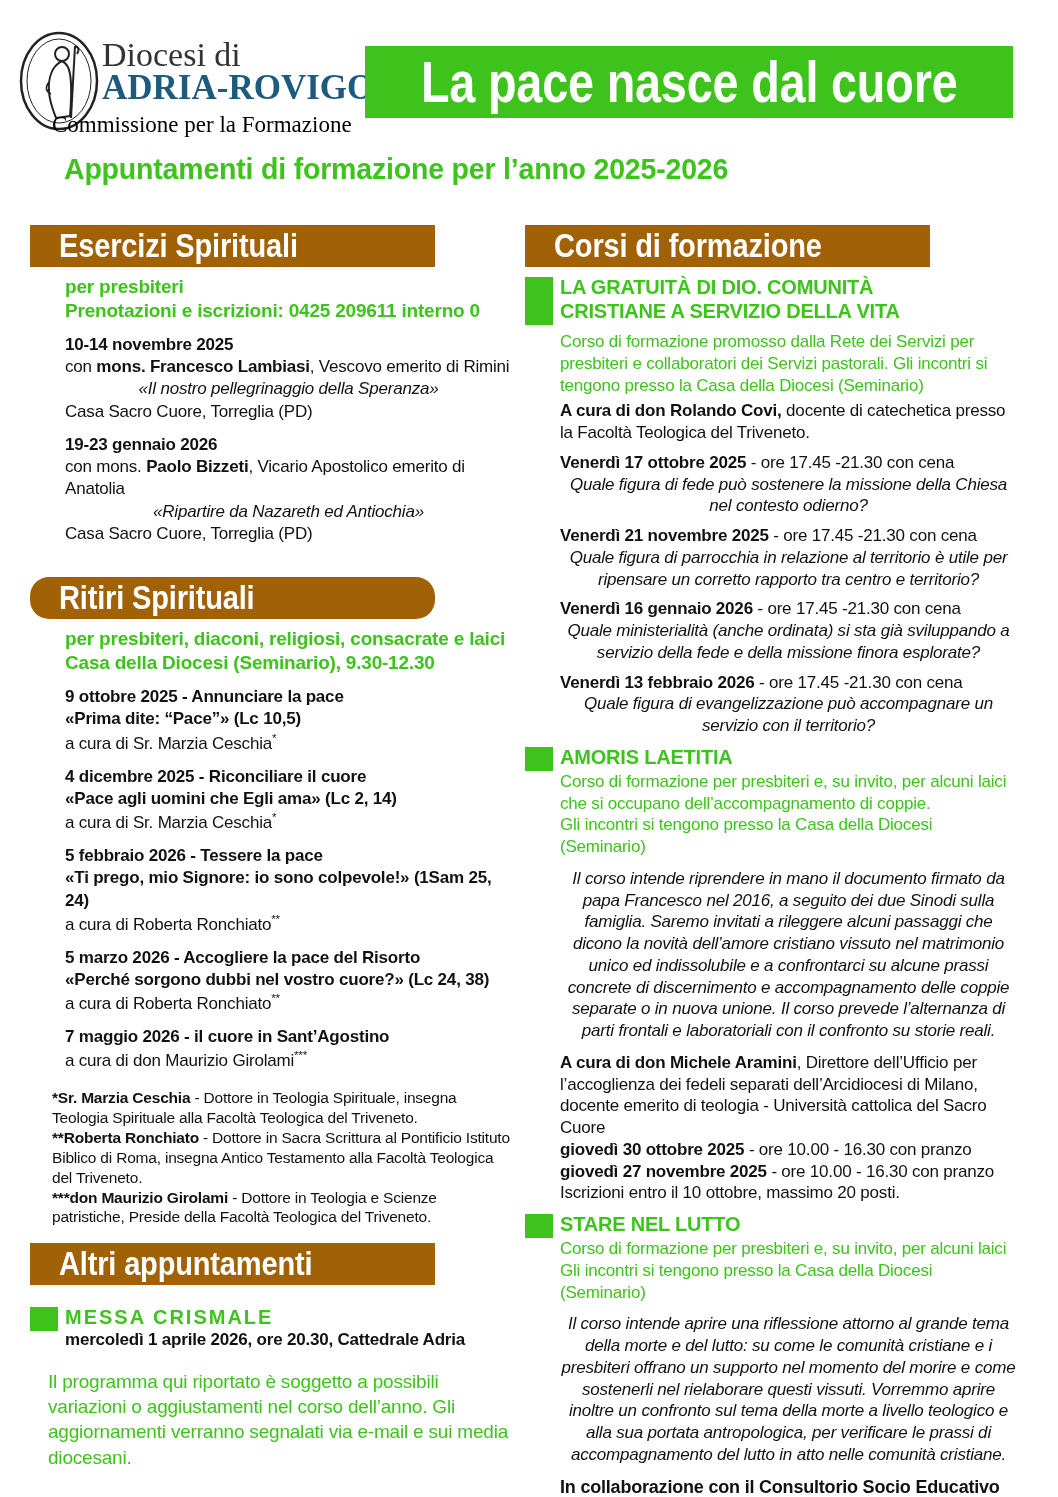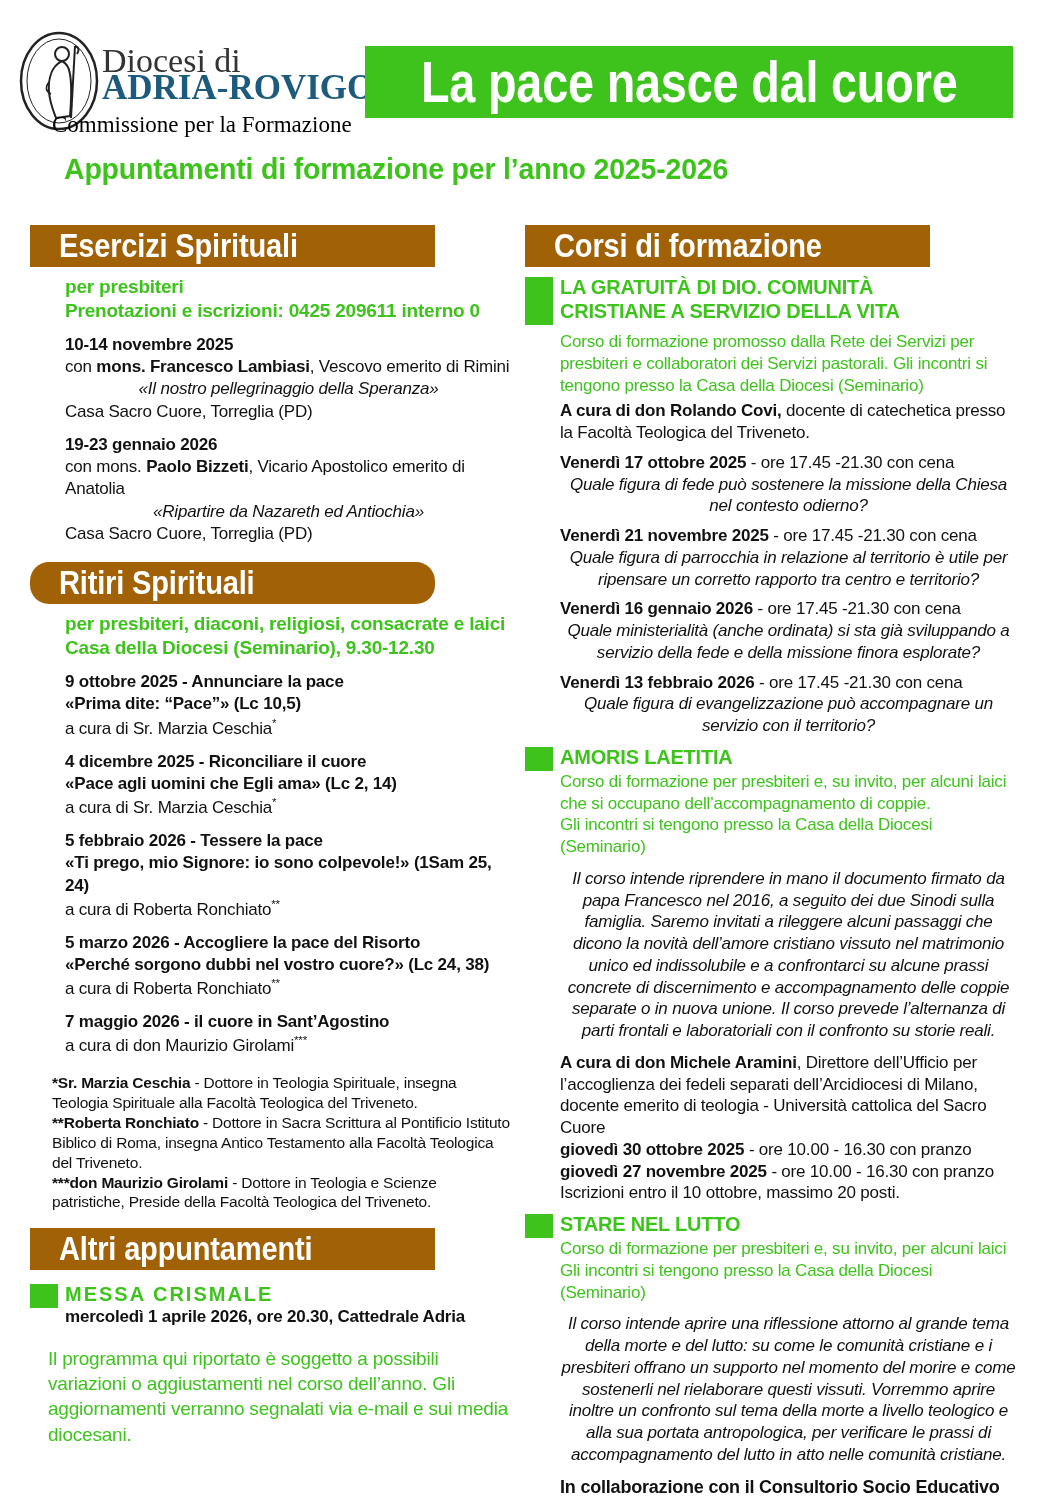--- a/index.html
+++ b/index.html
@@ -4,42 +4,42 @@
 <style>
   html,body{margin:0;padding:0;}
   body{
     width:1058px;height:1497px;position:relative;background:#ffffff;
     font-family:"Liberation Sans", sans-serif;color:#111;overflow:hidden;
     letter-spacing:-0.2px;
   }
   
   .hdr{position:absolute;left:0;top:0;width:1058px;height:220px;}
   .seal{position:absolute;left:18px;top:30px;}
-  .org1{position:absolute;left:102px;top:42px;font-family:"Liberation Serif",serif;font-size:34px;color:#333;letter-spacing:0;}
+  .org1{position:absolute;left:102px;top:36px;font-family:"Liberation Serif",serif;font-size:34px;color:#333;letter-spacing:0;}
   .org2{position:absolute;left:102px;top:68px;font-family:"Liberation Serif",serif;font-size:35px;font-weight:bold;color:#1c5b7d;letter-spacing:0;}
   .org3{position:absolute;left:52px;top:112px;font-family:"Liberation Serif",serif;font-size:23px;color:#000000;letter-spacing:0;}
   .mainbanner{position:absolute;left:365px;top:46px;width:648px;height:72px;background:#3ec31d;display:flex;align-items:center;justify-content:center;}
   .mainbanner>span{color:#fff;font-weight:bold;font-size:57px;white-space:nowrap;transform:scaleX(0.82);}
   .subtitle{position:absolute;left:64px;top:152px;font-size:30px;font-weight:bold;color:#3ec31d;white-space:nowrap;transform:scaleX(0.95);transform-origin:0 50%;}
   
   .col{position:absolute;top:225px;}
   .col-left{left:30px;width:482px;}
   .col-right{left:525px;width:492px;}
   .banner{width:405px;height:42px;background:#a16207;display:flex;align-items:center;margin-bottom:8px;}
   .banner>span{color:#fff;font-weight:bold;font-size:33px;white-space:nowrap;transform:scaleX(0.88);transform-origin:0 50%;padding-left:33px;}
   .ind{padding-left:35px;}
   .glead{color:#3ec31d;font-weight:bold;font-size:19px;line-height:1.26;}
   .gtext{color:#3ec31d;font-size:17px;line-height:1.28;}
   .event{margin-top:11px;font-size:17px;line-height:1.31;}
   .session{margin-top:8px;font-size:17px;line-height:1.28;}
   .b{font-weight:bold;}
   .it{font-style:italic;text-align:center;}
   .star{font-size:68%;vertical-align:super;}
   .footnotes{margin-top:16px;padding-left:22px;font-size:15.5px;line-height:1.28;}
-  .bullet-row{display:flex;align-items:flex-start;margin-top:12px;}
+  .bullet-row{display:flex;align-items:flex-start;margin-top:20px;}
   .sq{background:#3ec31d;width:28px;height:24px;margin-right:7px;flex:0 0 auto;margin-top:2px;}
   .sq.tall{height:48px;}
   .bhead{color:#3ec31d;font-weight:bold;font-size:20px;line-height:1.2;}
   .bhead.spaced{letter-spacing:2px;}
   .item-body{font-size:17px;line-height:1.3;}
   .notice{margin-top:18px;padding-left:18px;color:#3ec31d;font-size:19px;line-height:1.32;font-weight:normal;}
   .para{margin-top:10px;font-size:17px;line-height:1.28;}
   .mt6{margin-top:6px;}
 </style>
 </head>
@@ -84,21 +84,21 @@
     </div>
 
     <div class="event">
       <div class="b">19-23 gennaio 2026</div>
       <div><span>con mons. </span><span class="b">Paolo Bizzeti</span><span>, Vicario Apostolico emerito di Anatolia</span></div>
       <div class="it">«Ripartire da Nazareth ed Antiochia»</div>
       <div>Casa Sacro Cuore, Torreglia (PD)</div>
     </div>
   </div>
 
-  <div class="banner" style="margin-top:17px;border-radius:19px;">
+  <div class="banner" style="margin-top:32px;border-radius:19px;">
     <span>Ritiri Spirituali</span>
   </div>
 
   <div class="ind">
     <div class="glead">per presbiteri, diaconi, religiosi, consacrate e laici</div>
     <div class="glead">Casa della Diocesi (Seminario), 9.30-12.30</div>
 
     <div class="event">
       <div class="b">9 ottobre 2025 - Annunciare la pace</div>
       <div class="b">«Prima dite: “Pace”» (Lc 10,5)</div>

